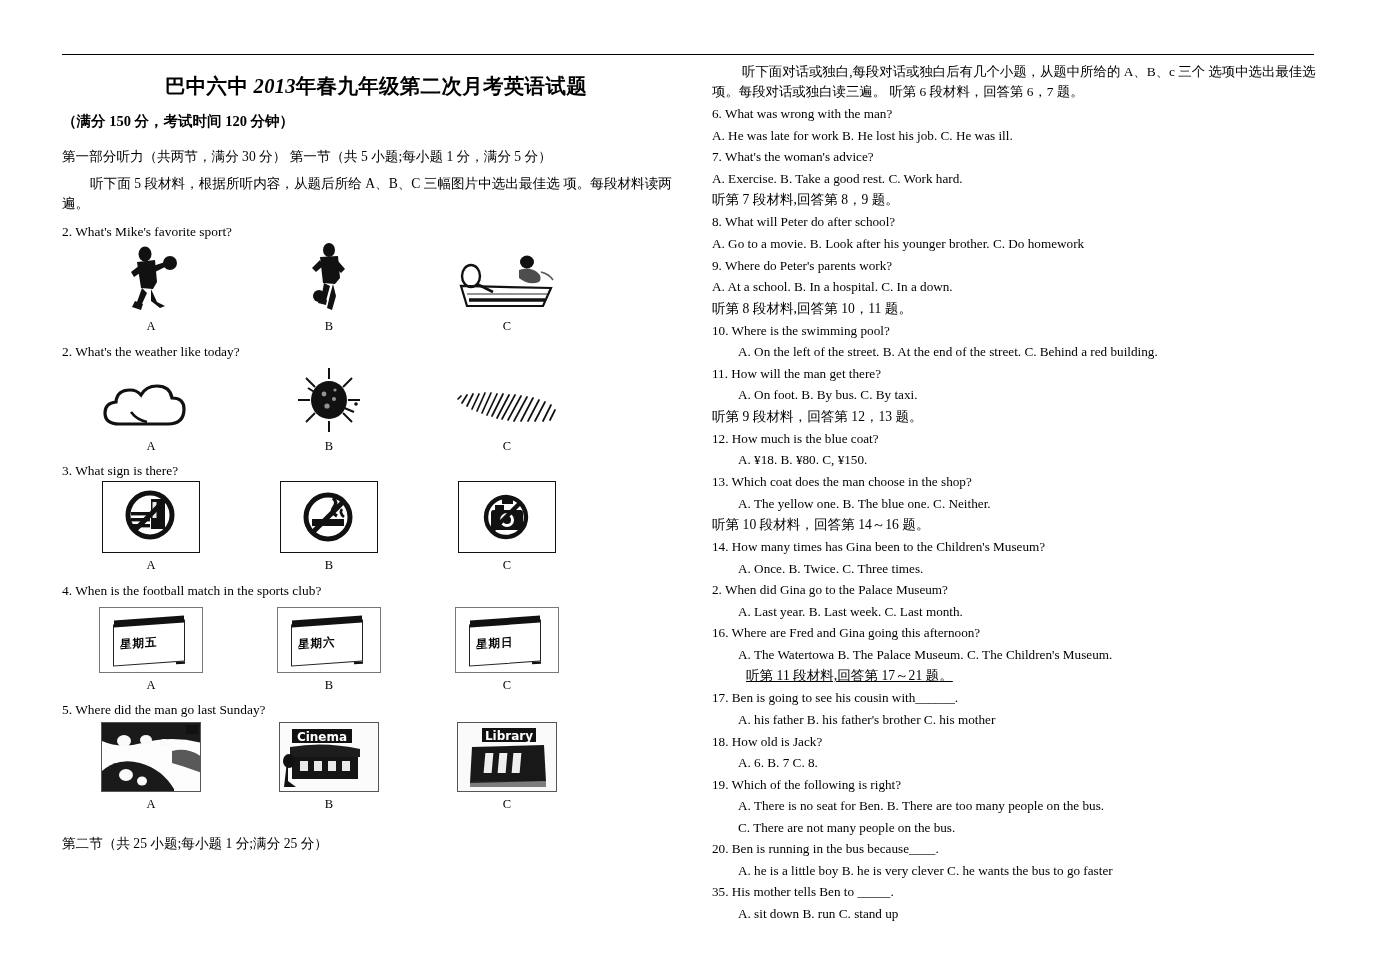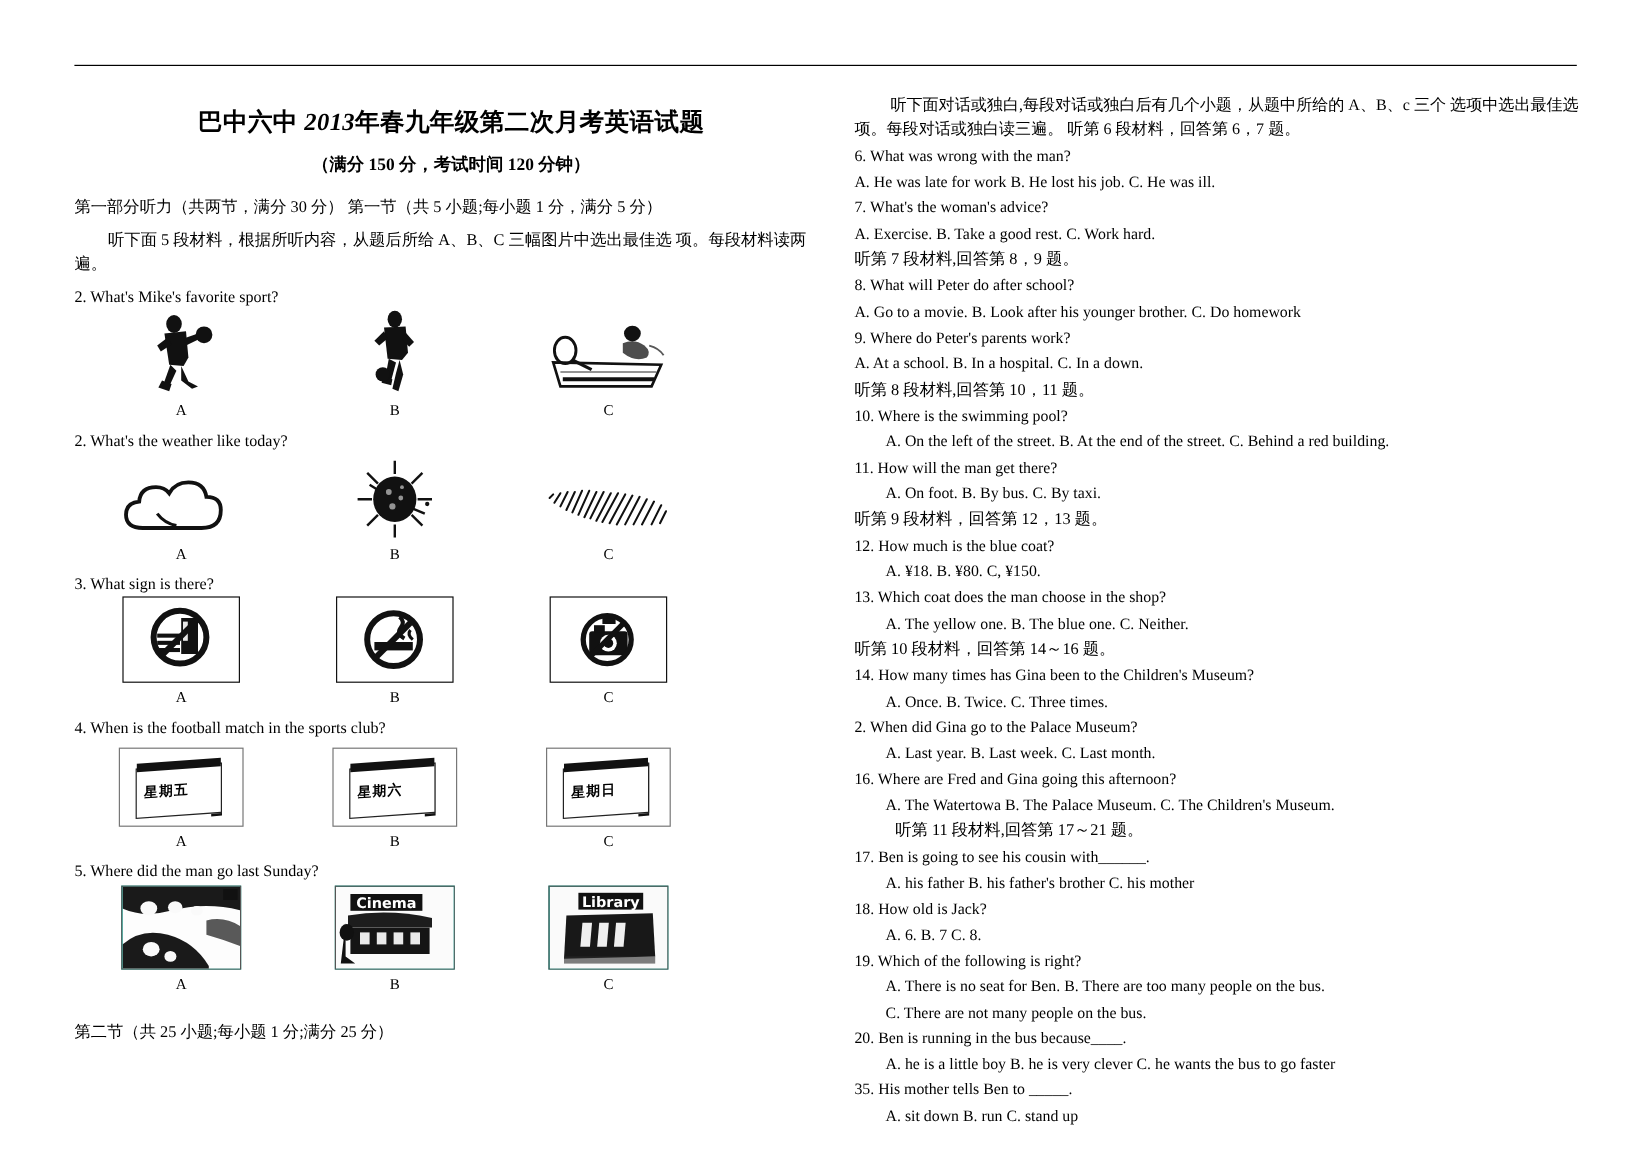--- a/index.html
+++ b/index.html
@@ -25,21 +25,21 @@
     position: absolute;
     left: 62px;
     top: 54px;
     width: 1252px;
     height: 0;
     border-top: 1.6px solid #000;
   }
   .columns {
     position: absolute;
     left: 0;
-    top: 78px;
+    top: 62px;
     width: 1360px;
     display: flex;
     gap: 0;
   }
   .col-left {
     width: 640px;
     margin-left: 62px;
     box-sizing: border-box;
     padding-right: 12px;
   }
@@ -57,21 +57,21 @@
     margin: 12px 0 0 0;
     line-height: 1.25;
     font-family: "Liberation Serif", serif;
   }
   .doc-title .yr {
     font-style: italic;
     font-weight: bold;
     font-family: "Liberation Serif", serif;
   }
   .doc-subtitle {
-    text-align: center;
+    text-align: left;
     font-size: 14.5px;
     font-weight: bold;
     margin: 12px 0 0 0;
   }
   .vol-line {
     font-size: 14.5px;
     margin: 18px 0 0 0;
     font-style: italic;
   }
   .vol-line .nonital { font-style: normal; }
@@ -128,21 +128,21 @@
     justify-content: center;
     background: #fff;
   }
   .photo-box {
     width: 100px;
     height: 70px;
     border: 1.2px solid #555;
     box-sizing: border-box;
     position: relative;
     overflow: hidden;
-    background: #14b8a6;
+    background: #3b82f6;
   }
   .cal-box {
     width: 104px;
     height: 66px;
     border: 1.2px solid #777;
     box-sizing: border-box;
     display: flex;
     align-items: center;
     justify-content: center;
     background: #fff;
@@ -195,21 +195,21 @@
     line-height: 1.5;
     margin: 0;
     text-indent: 30px;
   }
   .r-line {
     font-size: 13.2px;
     line-height: 1.48;
     margin: 2px 0 0 0;
   }
   .r-line.indent { padding-left: 26px; }
-  .r-line.indent2 { padding-left: 34px; }
+  .r-line.indent2 { padding-left: 34px; text-decoration: underline; }
   .r-line.cn { font-size: 13.6px; }
   
   svg { display: block; }
 </style>
 </head>
 <body>
 
 <div class="page">
 
   <div class="top-rule"></div>

